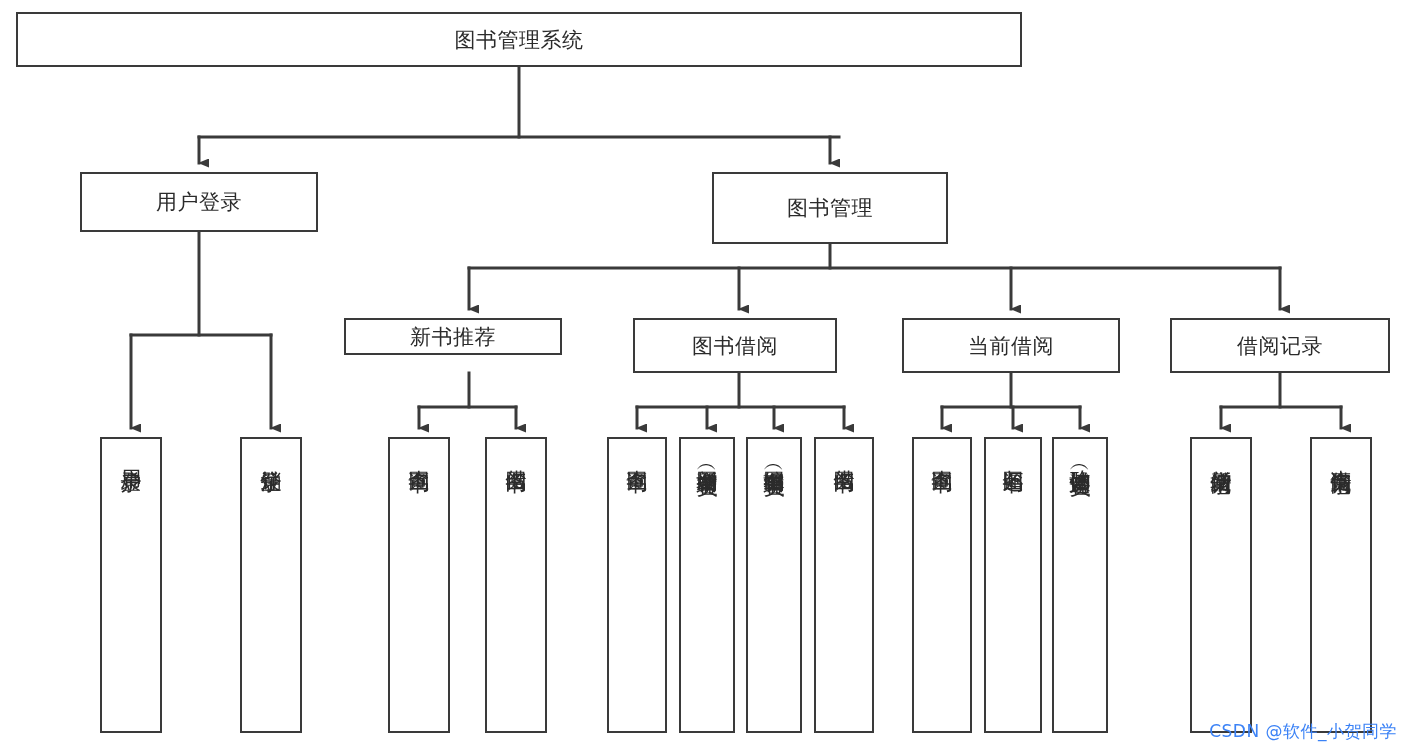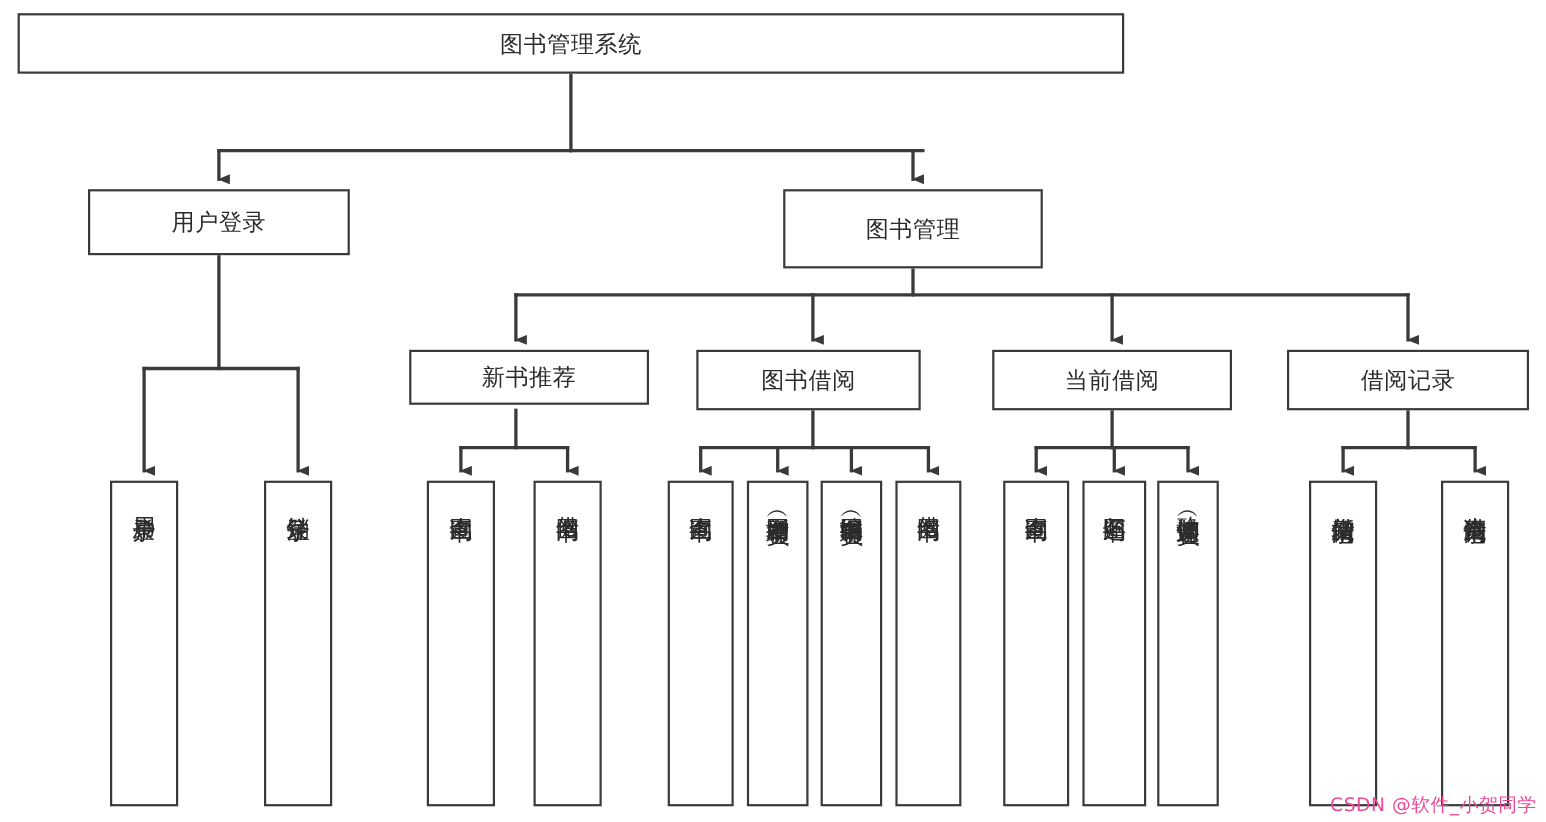--- a/index.html
+++ b/index.html
@@ -52,21 +52,21 @@
     line-height: 1.34;
     letter-spacing: 1px;
     white-space: nowrap;
     color: #2b2b2b;
   }
   .watermark {
     position: absolute;
     right: 8px;
     bottom: 4px;
     font-size: 17px;
-    color: #ec4899;
+    color: #3b82f6;
     letter-spacing: 0.5px;
     white-space: nowrap;
   }
 </style>
 </head>
 <body>
 
 <div id="canvas">
 
   <svg id="wires" viewBox="0 0 1405 747" xmlns="http://www.w3.org/2000/svg">
@@ -117,21 +117,21 @@
       <path d="M1221,407 L1221,428" marker-end="url(#arrow)"></path>
       <path d="M1341,407 L1341,428" marker-end="url(#arrow)"></path>
     </g>
   </svg>
 
   <div class="node horiz" style="left: 16px; top: 12px; width: 1006px; height: 55px;">图书管理系统</div>
 
   <div class="node horiz" style="left: 80px; top: 172px; width: 238px; height: 60px;">用户登录</div>
   <div class="node horiz" style="left: 712px; top: 172px; width: 236px; height: 72px;">图书管理</div>
 
-  <div class="node horiz" style="left: 372px; top: 318px; width: 218px; height: 50px;">新书推荐</div>
+  <div class="node horiz" style="left: 344px; top: 318px; width: 218px; height: 37px;">新书推荐</div>
   <div class="node horiz" style="left: 633px; top: 318px; width: 204px; height: 55px;">图书借阅</div>
   <div class="node horiz" style="left: 902px; top: 318px; width: 218px; height: 55px;">当前借阅</div>
   <div class="node horiz" style="left: 1170px; top: 318px; width: 220px; height: 55px;">借阅记录</div>
 
   <div class="node vert" style="left: 100px; top: 437px; width: 62px; height: 296px;">
     <span class="vlabel">用户登录</span>
   </div>
   <div class="node vert" style="left: 240px; top: 437px; width: 62px; height: 296px;">
     <span class="vlabel">注销登录</span>
   </div>

